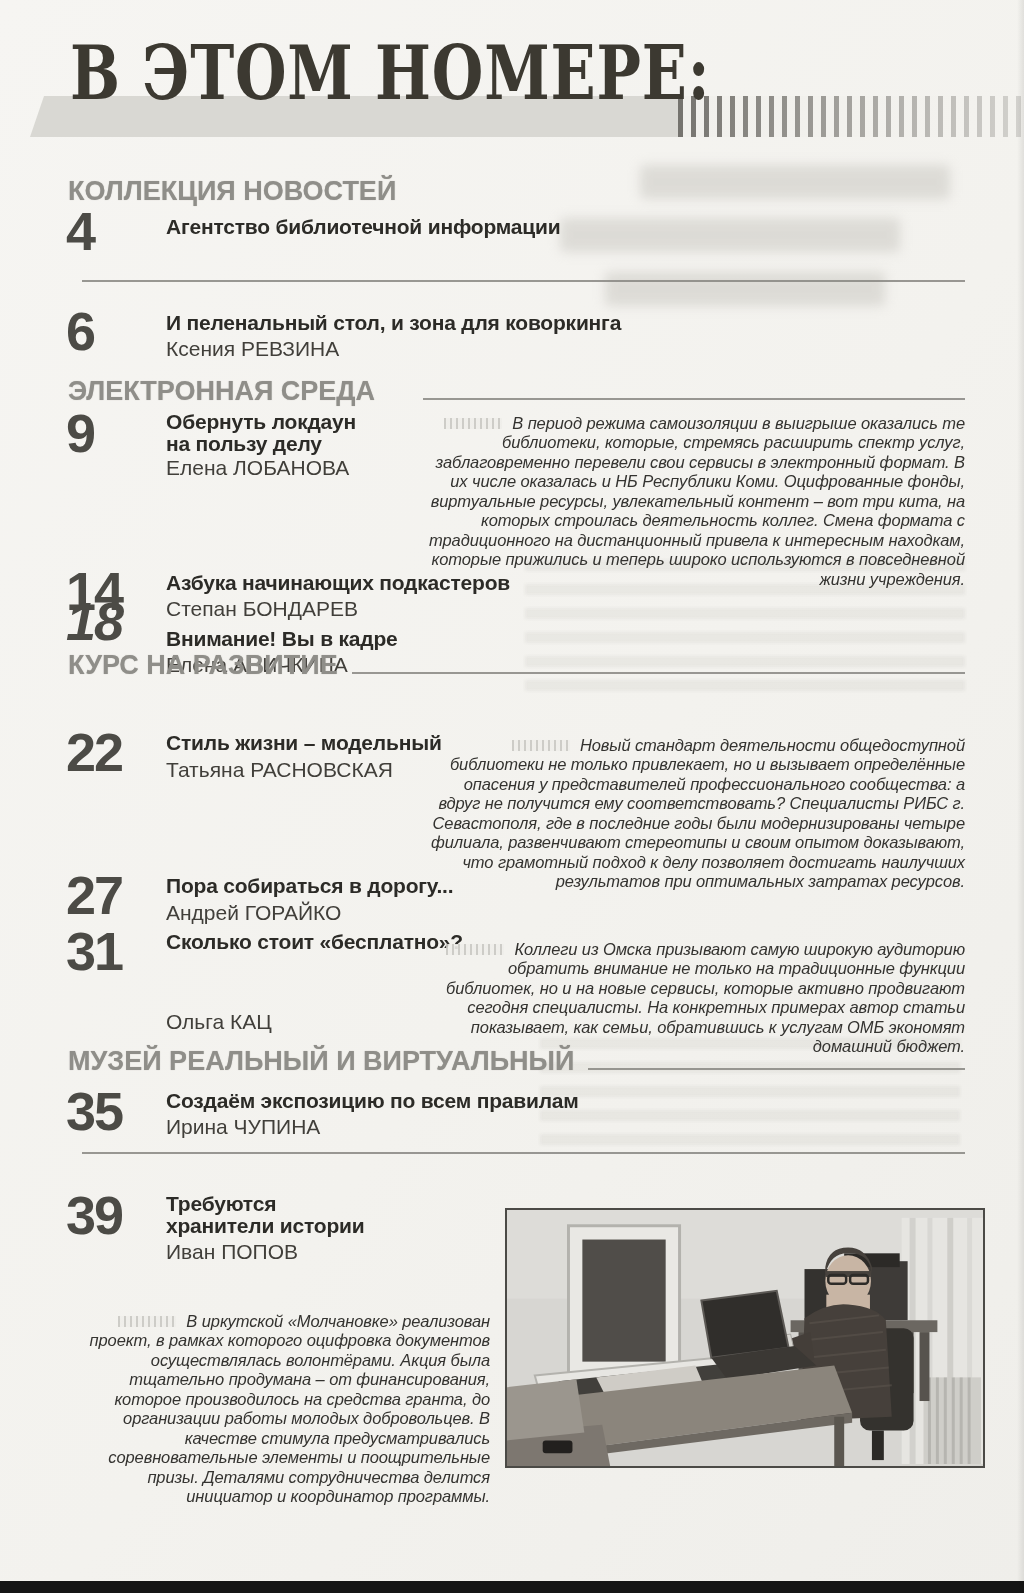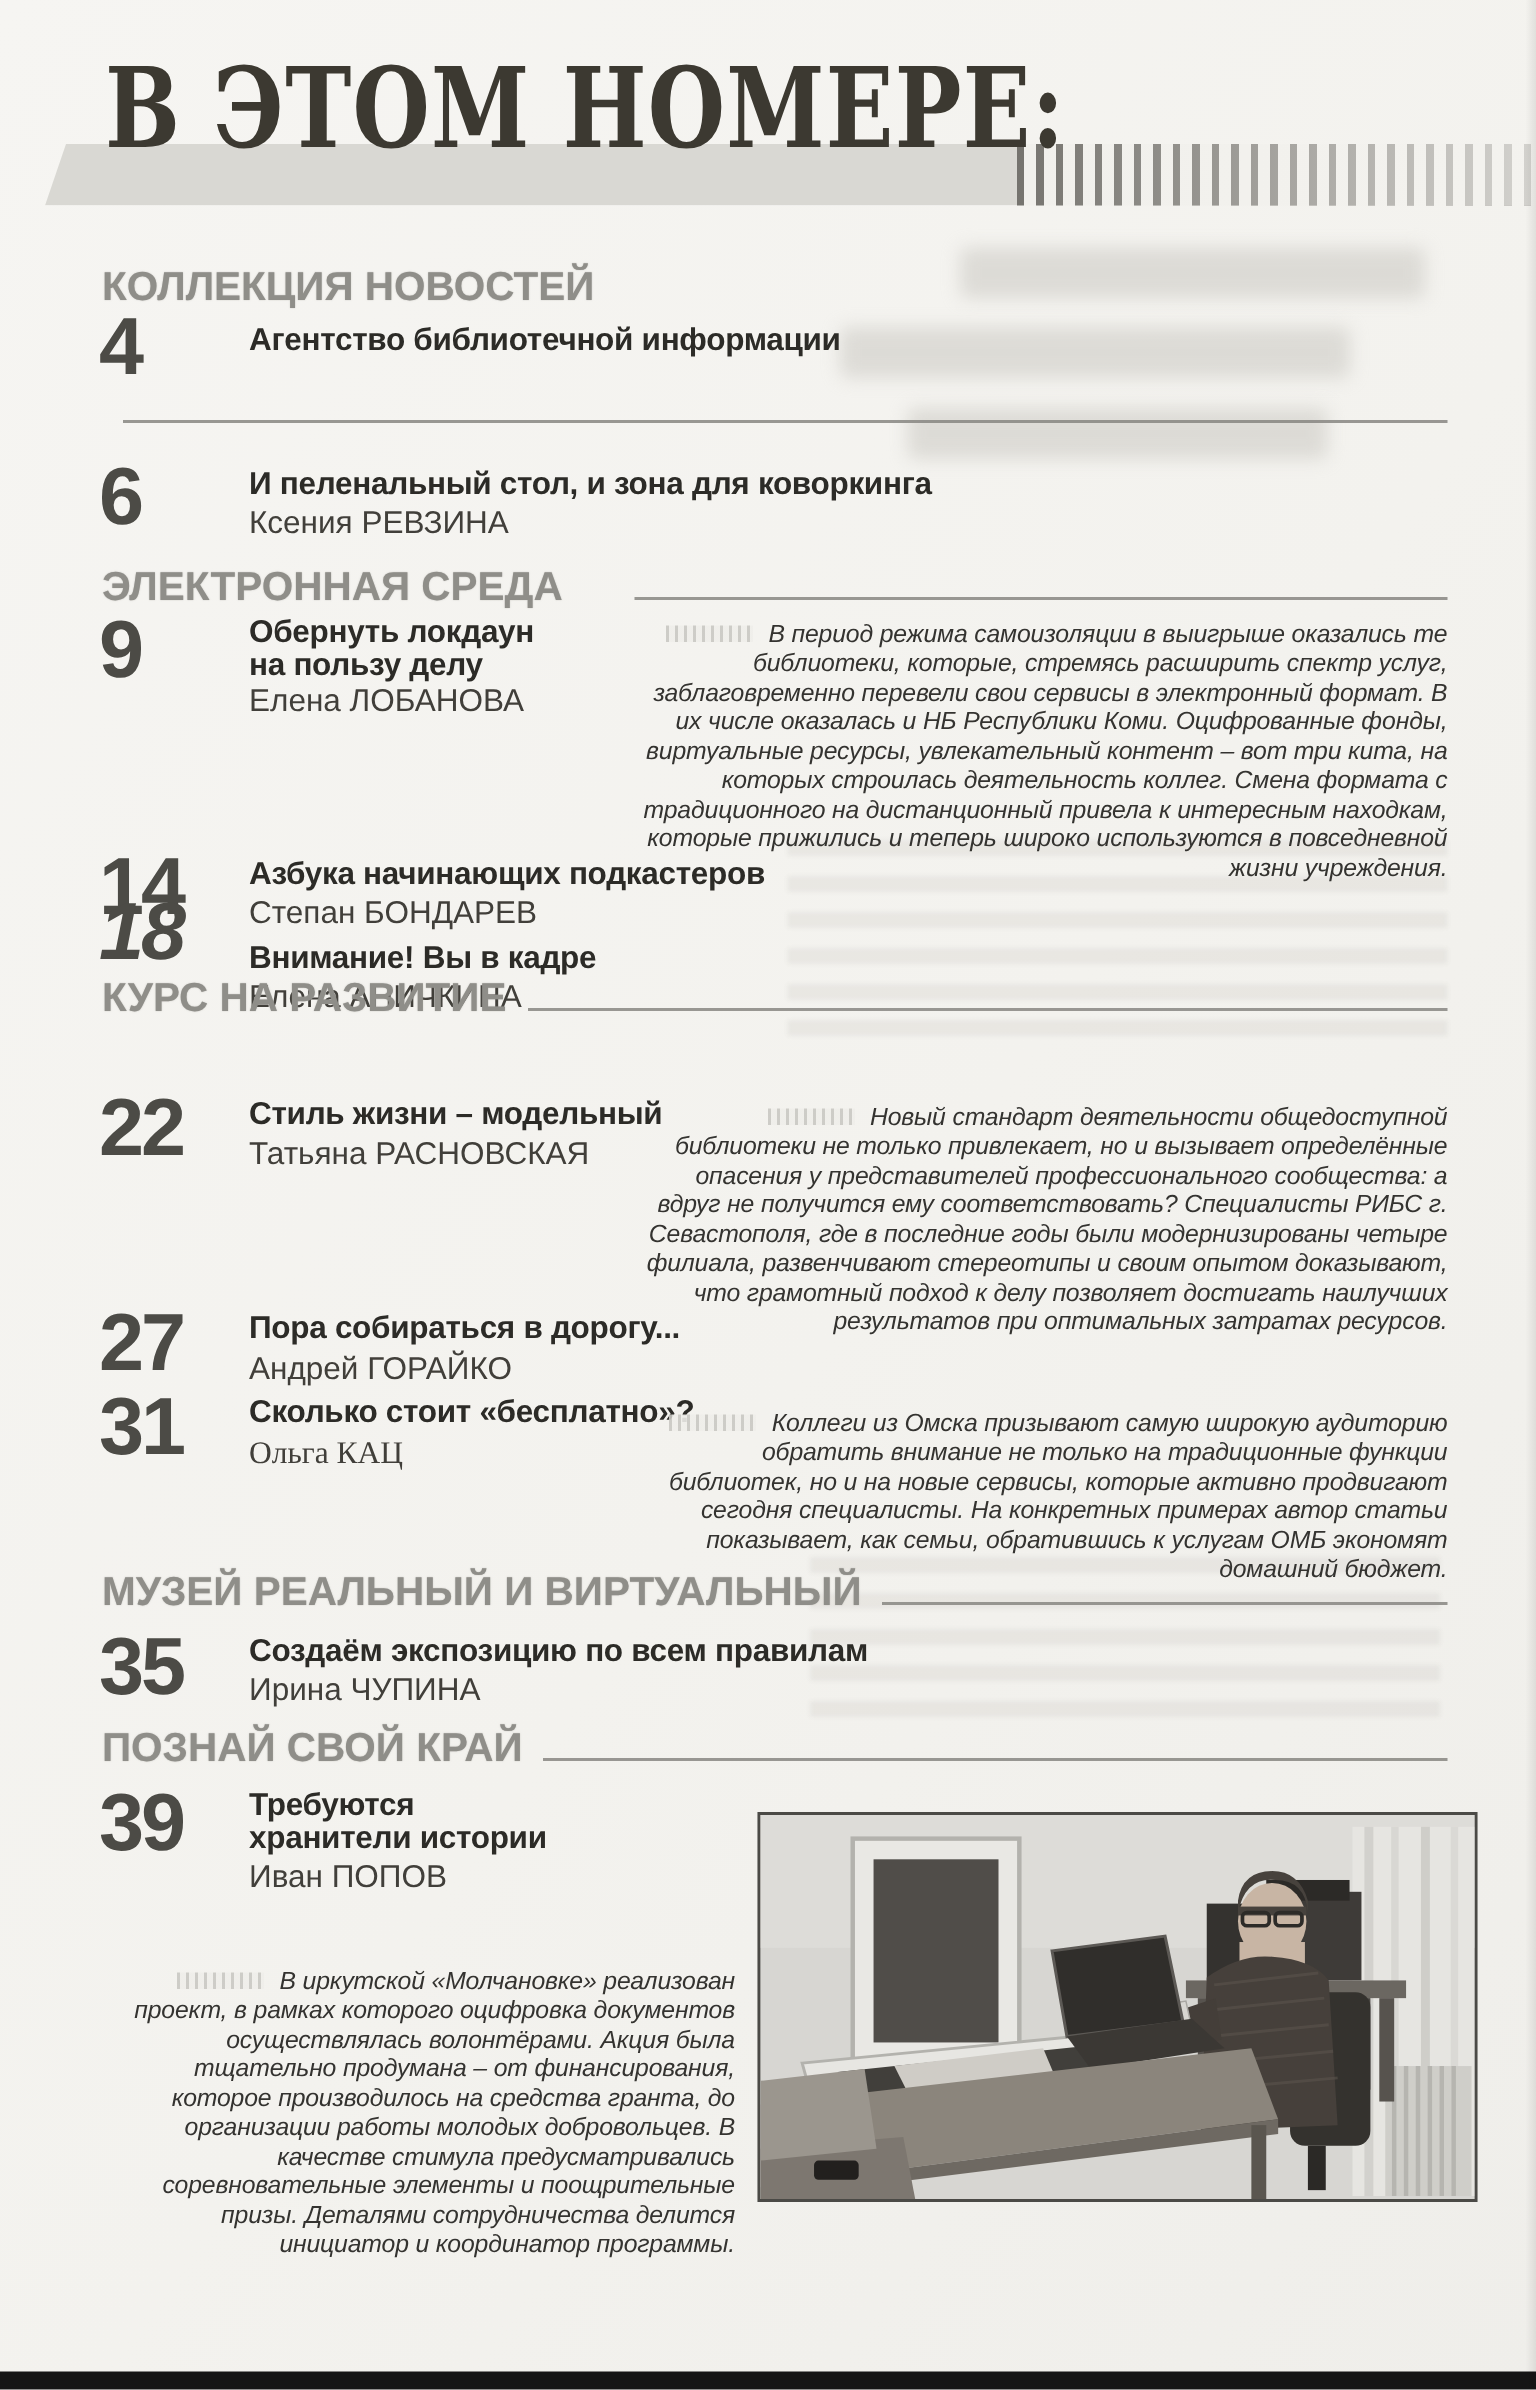--- a/index.html
+++ b/index.html
@@ -148,36 +148,35 @@
   <div class="annot" style="left:425px;top:736px;width:540px;">
     <span class="stripe-mark"></span><span>Новый стандарт деятельности общедоступной библиотеки не только привлекает, но и вызывает определённые опасения у представителей профессионального сообщества: а вдруг не получится ему соответствовать? Специалисты РИБС г. Севастополя, где в последние годы были модернизированы четыре филиала, развенчивают стереотипы и своим опытом доказывают, что грамотный подход к делу позволяет достигать наилучших результатов при оптимальных затратах ресурсов.</span>
   </div>
 
   <div class="pnum" style="top:870px;">27</div>
   <div class="etitle" style="top:875px;">Пора собираться в дорогу...</div>
   <div class="eauthor" style="top:901px;">Андрей ГОРАЙКО</div>
 
   <div class="pnum" style="top:926px;">31</div>
   <div class="etitle" style="top:931px;">Сколько стоит «бесплатно»?</div>
-  <div class="eauthor" style="top:957px;font-family:Liberation Serif, serif;">Ольга КАЦ</div>
+  <div class="eauthor" style="top:1010px;">Ольга КАЦ</div>
 
   <div class="annot" style="left:437px;top:940px;width:528px;">
     <span class="stripe-mark"></span><span>Коллеги из Омска призывают самую широкую аудиторию обратить внимание не только на традиционные функции библиотек, но и на новые сервисы, которые активно продвигают сегодня специалисты. На конкретных примерах автор статьи показывает, как семьи, обратившись к услугам ОМБ экономят домашний бюджет.</span>
   </div>
 
   <div class="sec" style="top:1048px;">
     <span>МУЗЕЙ РЕАЛЬНЫЙ И ВИРТУАЛЬНЫЙ</span>
     <span class="rule"></span>
   </div>
   <div class="pnum" style="top:1086px;">35</div>
   <div class="etitle" style="top:1090px;">Создаём экспозицию по всем правилам</div>
   <div class="eauthor" style="top:1115px;">Ирина ЧУПИНА</div>
 
   <div class="sec" style="top:1152px;">
-    <span>ПОЗНАЙ СВОЙ КРАЙ</span>
     <span class="rule"></span>
   </div>
   <div class="pnum" style="top:1190px;">39</div>
   <div class="etitle" style="top:1193px;">Требуются
 хранители истории</div>
   <div class="eauthor" style="top:1240px;">Иван ПОПОВ</div>
 
   <div class="annot" style="left:62px;top:1312px;width:428px;">
     <span class="stripe-mark"></span><span>В иркутской «Молчановке» реализован проект, в рамках которого оцифровка документов осуществлялась волонтёрами. Акция была тщательно продумана – от финансирования, которое производилось на средства гранта, до организации работы молодых добровольцев. В качестве стимула предусматривались соревновательные элементы и поощрительные призы. Деталями сотрудничества делится инициатор и координатор программы.</span>
   </div>

